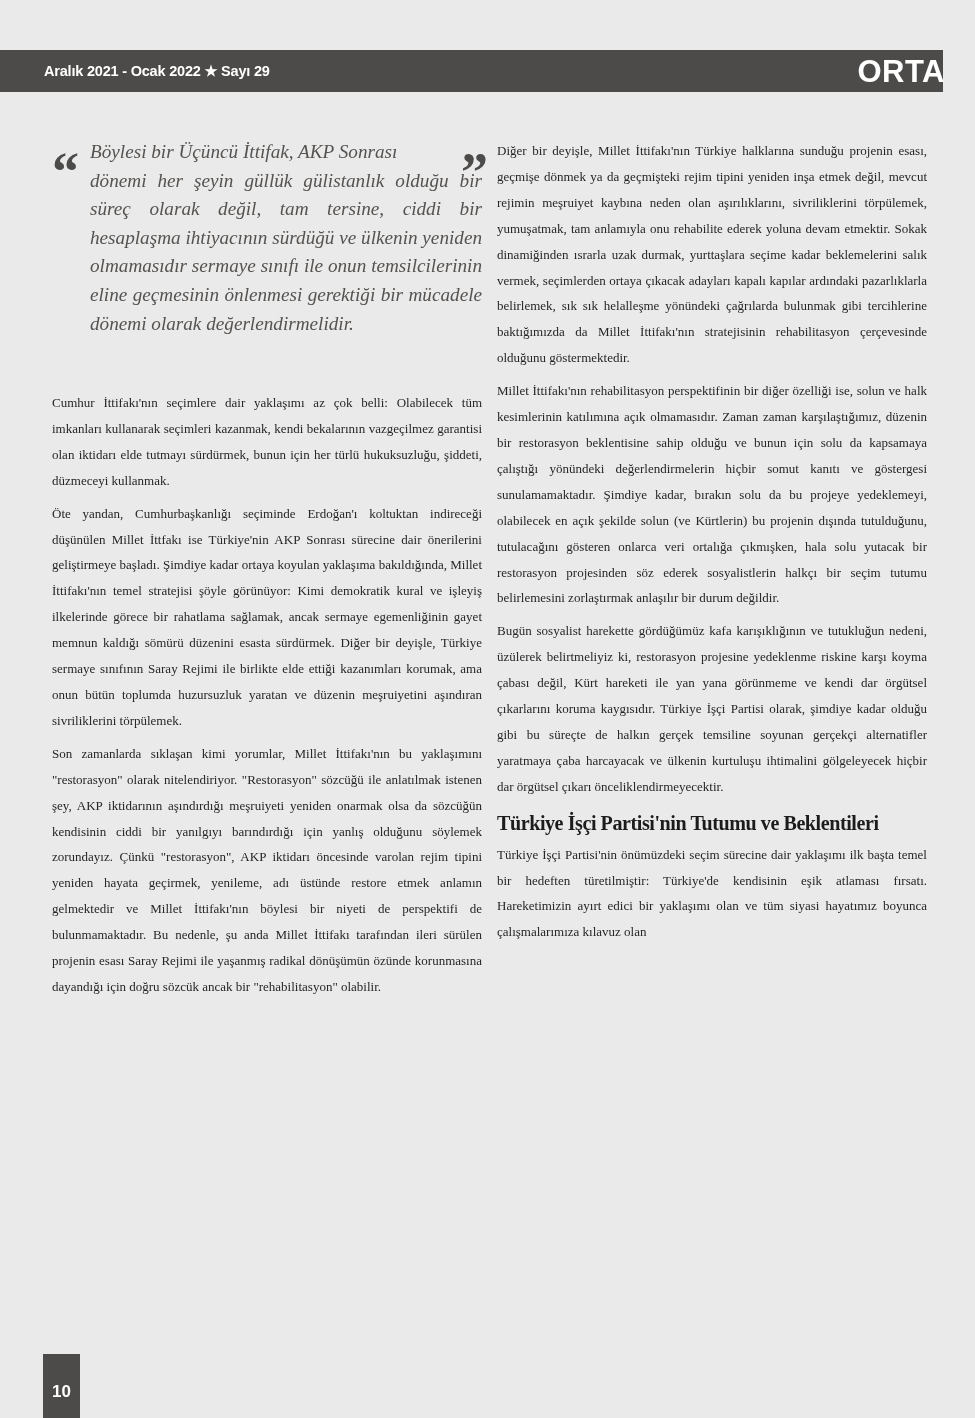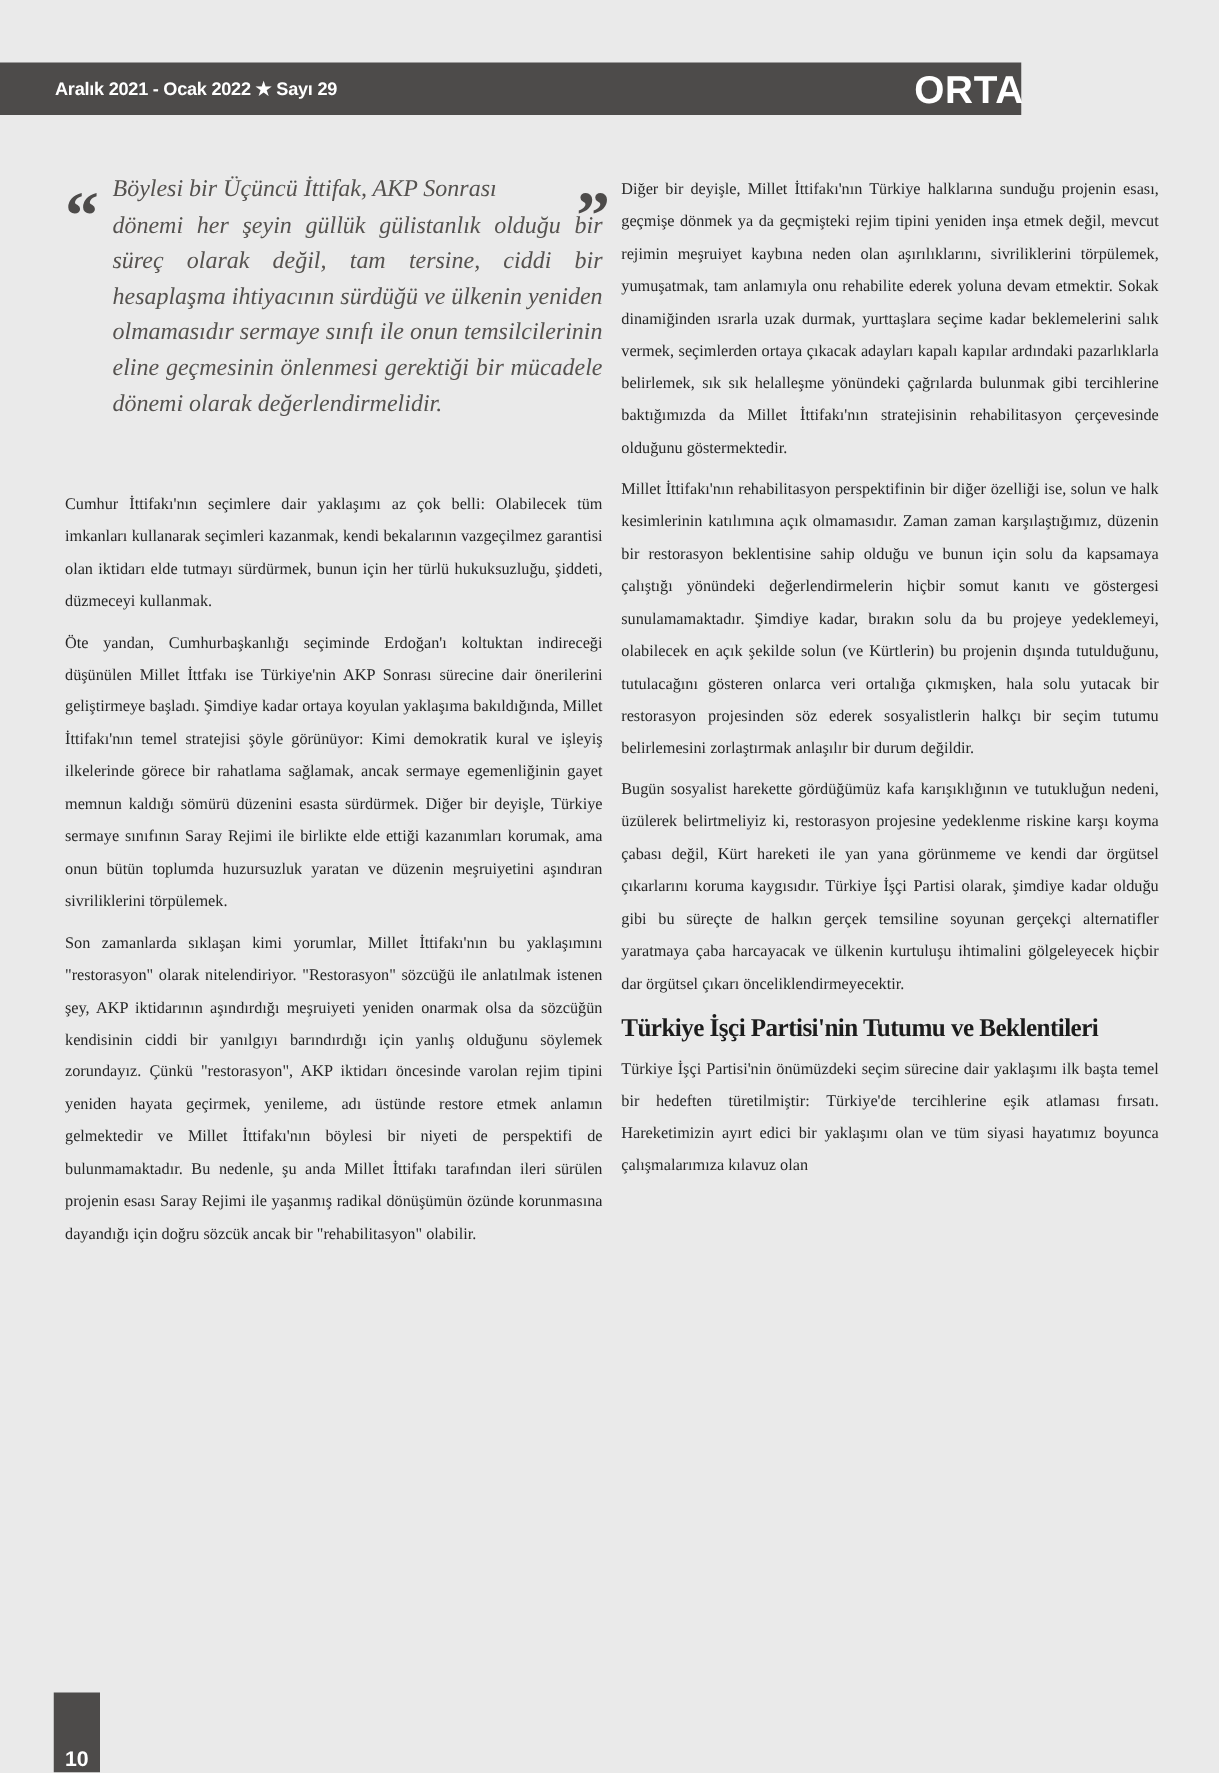--- a/index.html
+++ b/index.html
@@ -14,21 +14,21 @@
     color: #2b2b2b;
     position: relative;
     overflow: hidden;
   }
 
   
   .header-bar {
     position: absolute;
     left: 0;
     top: 50px;
-    width: 817px;
+    width: 943px;
     height: 42px;
     background: #4d4b4a;
     display: flex;
     align-items: center;
     justify-content: space-between;
     box-sizing: border-box;
     padding-left: 44px;
     padding-right: 0px;
   }
   .issue-line {
@@ -136,21 +136,21 @@
 
   
   .page-number-tab {
     position: absolute;
     left: 43px;
     top: 1354px;
     width: 37px;
     height: 64px;
     background: #4d4b4a;
     display: flex;
-    align-items: flex-end;
+    align-items: center;
     justify-content: center;
     padding-top: 12px;
     box-sizing: border-box;
   }
   .page-number-tab span {
     font-family: "Liberation Sans", sans-serif;
     font-weight: bold;
     font-size: 17px;
     color: #ffffff;
   }
@@ -180,19 +180,19 @@
     <p class="body-text">Son zamanlarda sıklaşan kimi yorumlar, Millet İttifakı'nın bu yaklaşımını "restorasyon" olarak nitelendiriyor. "Restorasyon" sözcüğü ile anlatılmak istenen şey, AKP iktidarının aşındırdığı meşruiyeti yeniden onarmak olsa da sözcüğün kendisinin ciddi bir yanılgıyı barındırdığı için yanlış olduğunu söylemek zorundayız. Çünkü "restorasyon", AKP iktidarı öncesinde varolan rejim tipini yeniden hayata geçirmek, yenileme, adı üstünde restore etmek anlamın gelmektedir ve Millet İttifakı'nın böylesi bir niyeti de perspektifi de bulunmamaktadır. Bu nedenle, şu anda Millet İttifakı tarafından ileri sürülen projenin esası Saray Rejimi ile yaşanmış radikal dönüşümün özünde korunmasına dayandığı için doğru sözcük ancak bir "rehabilitasyon" olabilir.</p>
   </div>
 
   <div class="column col-right">
     <p class="body-text">Diğer bir deyişle, Millet İttifakı'nın Türkiye halklarına sunduğu projenin esası, geçmişe dönmek ya da geçmişteki rejim tipini yeniden inşa etmek değil, mevcut rejimin meşruiyet kaybına neden olan aşırılıklarını, sivriliklerini törpülemek, yumuşatmak, tam anlamıyla onu rehabilite ederek yoluna devam etmektir. Sokak dinamiğinden ısrarla uzak durmak, yurttaşlara seçime kadar beklemelerini salık vermek, seçimlerden ortaya çıkacak adayları kapalı kapılar ardındaki pazarlıklarla belirlemek, sık sık helalleşme yönündeki çağrılarda bulunmak gibi tercihlerine baktığımızda da Millet İttifakı'nın stratejisinin rehabilitasyon çerçevesinde olduğunu göstermektedir.</p>
     <p class="body-text">Millet İttifakı'nın rehabilitasyon perspektifinin bir diğer özelliği ise, solun ve halk kesimlerinin katılımına açık olmamasıdır. Zaman zaman karşılaştığımız, düzenin bir restorasyon beklentisine sahip olduğu ve bunun için solu da kapsamaya çalıştığı yönündeki değerlendirmelerin hiçbir somut kanıtı ve göstergesi sunulamamaktadır. Şimdiye kadar, bırakın solu da bu projeye yedeklemeyi, olabilecek en açık şekilde solun (ve Kürtlerin) bu projenin dışında tutulduğunu, tutulacağını gösteren onlarca veri ortalığa çıkmışken, hala solu yutacak bir restorasyon projesinden söz ederek sosyalistlerin halkçı bir seçim tutumu belirlemesini zorlaştırmak anlaşılır bir durum değildir.</p>
     <p class="body-text">Bugün sosyalist harekette gördüğümüz kafa karışıklığının ve tutukluğun nedeni, üzülerek belirtmeliyiz ki, restorasyon projesine yedeklenme riskine karşı koyma çabası değil, Kürt hareketi ile yan yana görünmeme ve kendi dar örgütsel çıkarlarını koruma kaygısıdır. Türkiye İşçi Partisi olarak, şimdiye kadar olduğu gibi bu süreçte de halkın gerçek temsiline soyunan gerçekçi alternatifler yaratmaya çaba harcayacak ve ülkenin kurtuluşu ihtimalini gölgeleyecek hiçbir dar örgütsel çıkarı önceliklendirmeyecektir.</p>
 
     <h2 class="section-heading">Türkiye İşçi Partisi'nin Tutumu ve Beklentileri</h2>
 
-    <p class="body-text">Türkiye İşçi Partisi'nin önümüzdeki seçim sürecine dair yaklaşımı ilk başta temel bir hedeften türetilmiştir: Türkiye'de tercihlerine eşik atlaması fırsatı. Hareketimizin ayırt edici bir yaklaşımı olan ve tüm siyasi hayatımız boyunca çalışmalarımıza kılavuz olan</p>
+    <p class="body-text">Türkiye İşçi Partisi'nin önümüzdeki seçim sürecine dair yaklaşımı ilk başta temel bir hedeften türetilmiştir: Türkiye'de kendisinin eşik atlaması fırsatı. Hareketimizin ayırt edici bir yaklaşımı olan ve tüm siyasi hayatımız boyunca çalışmalarımıza kılavuz olan</p>
   </div>
 </div>
 
 <div class="page-number-tab">
   <span>10</span>
 </div>
 
 </body></html>

